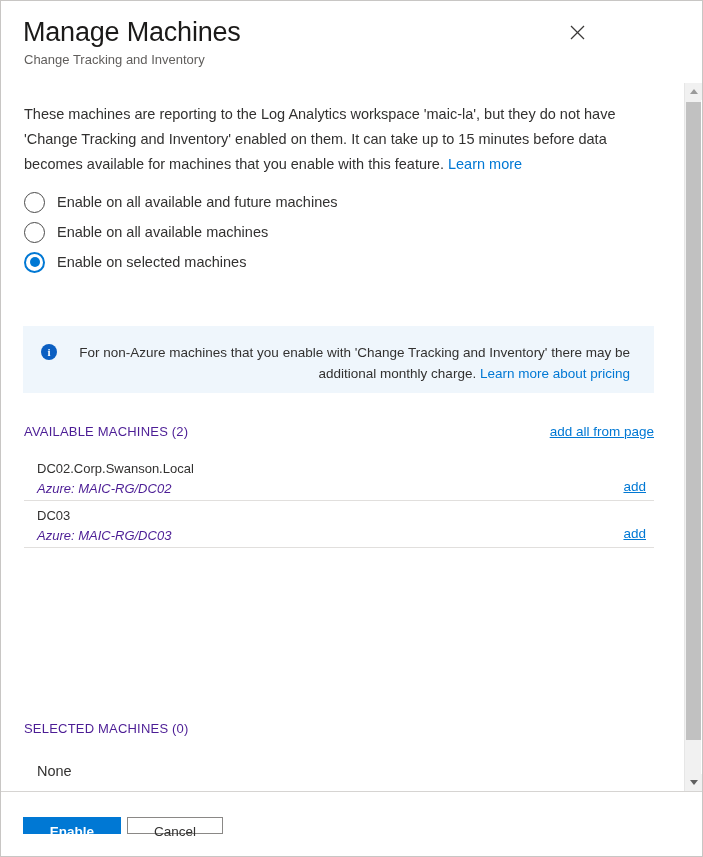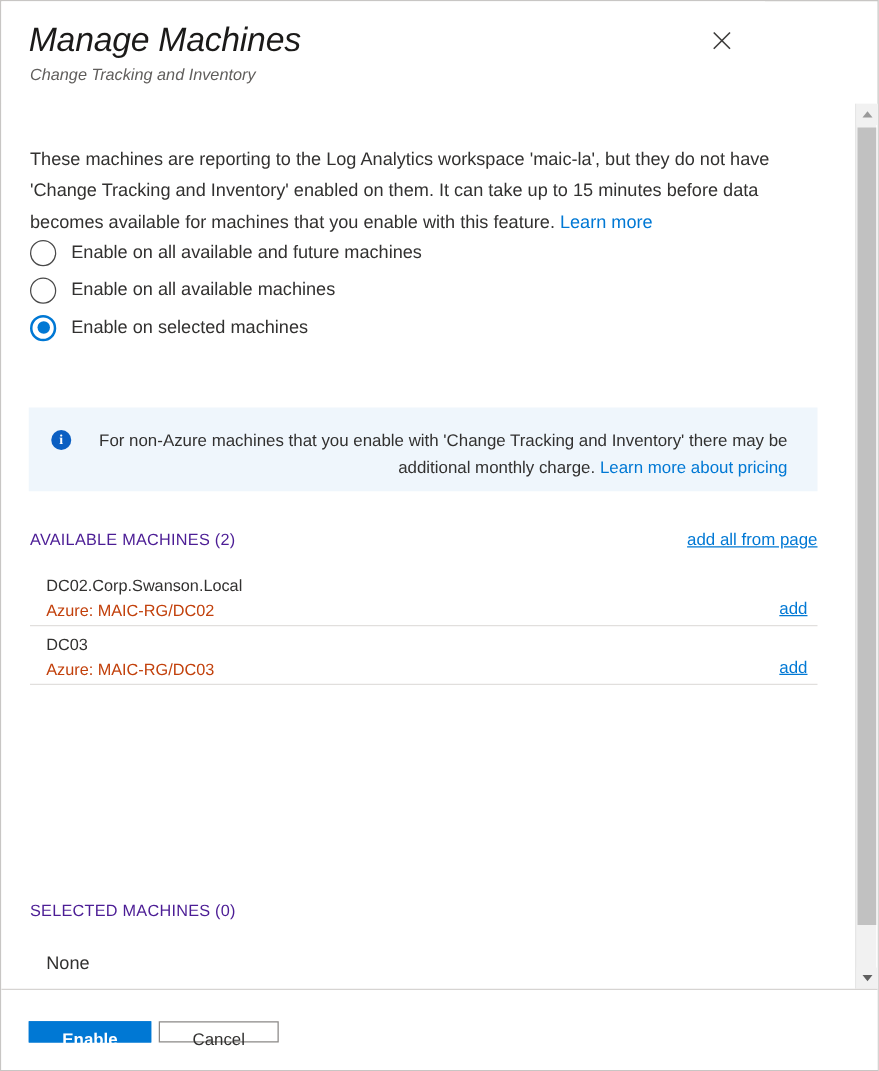--- a/index.html
+++ b/index.html
@@ -22,21 +22,20 @@
     border-right: 1px solid #c8c6c4;
     overflow: hidden;
   }
 
   
   .hdr {
     position: absolute;
     left: 0; top: 0;
     width: 611px; height: 82px;
     background: #ffffff;
-    font-style: italic;
   }
   .hdr-title {
     position: absolute;
     left: 22px; top: 14px;
     font-size: 27px;
     font-weight: 400;
     letter-spacing: -0.2px;
     color: #1b1a19;
     line-height: 34px;
     white-space: nowrap;
@@ -74,21 +73,20 @@
     width: 678px; height: 708px;
   }
 
   .intro {
     position: absolute;
     left: 23px; top: 19px;
     width: 630px;
     font-size: 14.5px;
     line-height: 25px;
     color: #323130;
-    margin-top: 14px;
   }
   a.link {
     color: #0078d4;
     text-decoration: none;
     cursor: pointer;
   }
   a.link.ul { text-decoration: underline; }
 
   
   .radios {
@@ -191,21 +189,22 @@
     padding: 4px 0 0 13px;
   }
   .mrow-name {
     font-size: 13px;
     color: #323130;
     line-height: 21px;
     white-space: nowrap;
   }
   .mrow-sub {
     font-size: 13px;
-    color: #c2410c;
+    font-style: italic;
+    color: #4c1d95;
     line-height: 19px;
     white-space: nowrap;
   }
   .mrow-add {
     position: absolute;
     right: 8px; top: 25px;
     font-size: 13.5px;
   }
   .none-row {
     position: relative;

